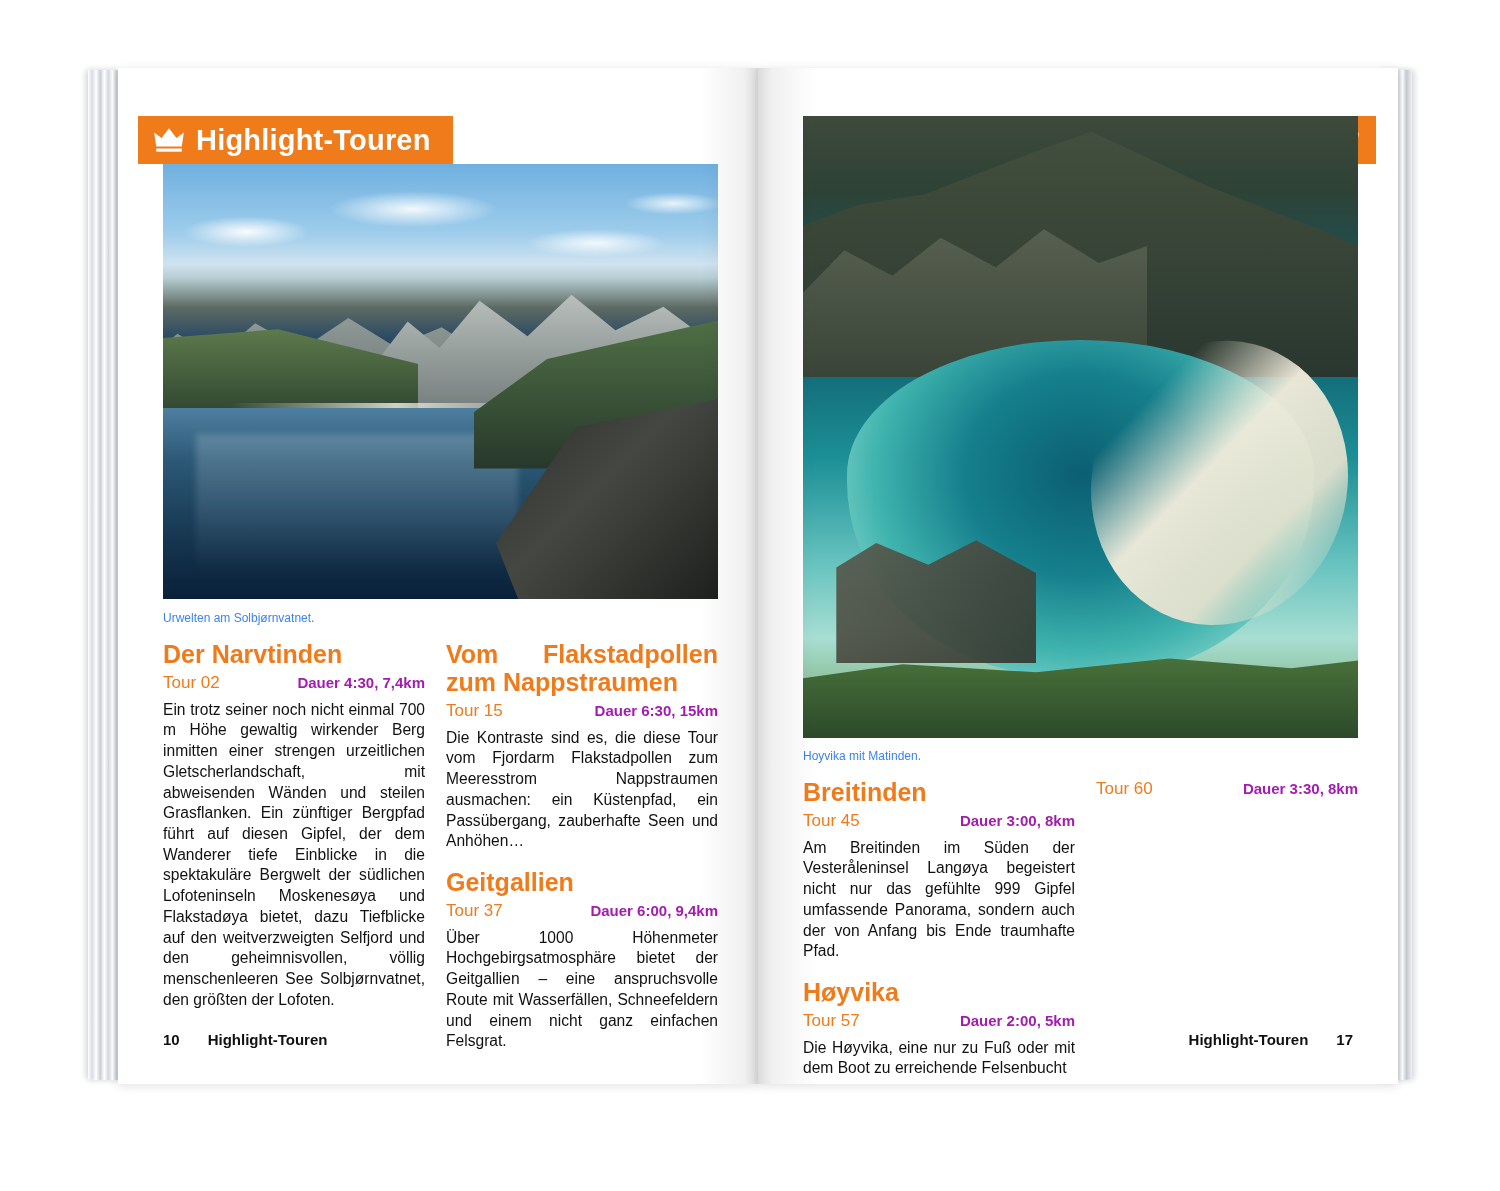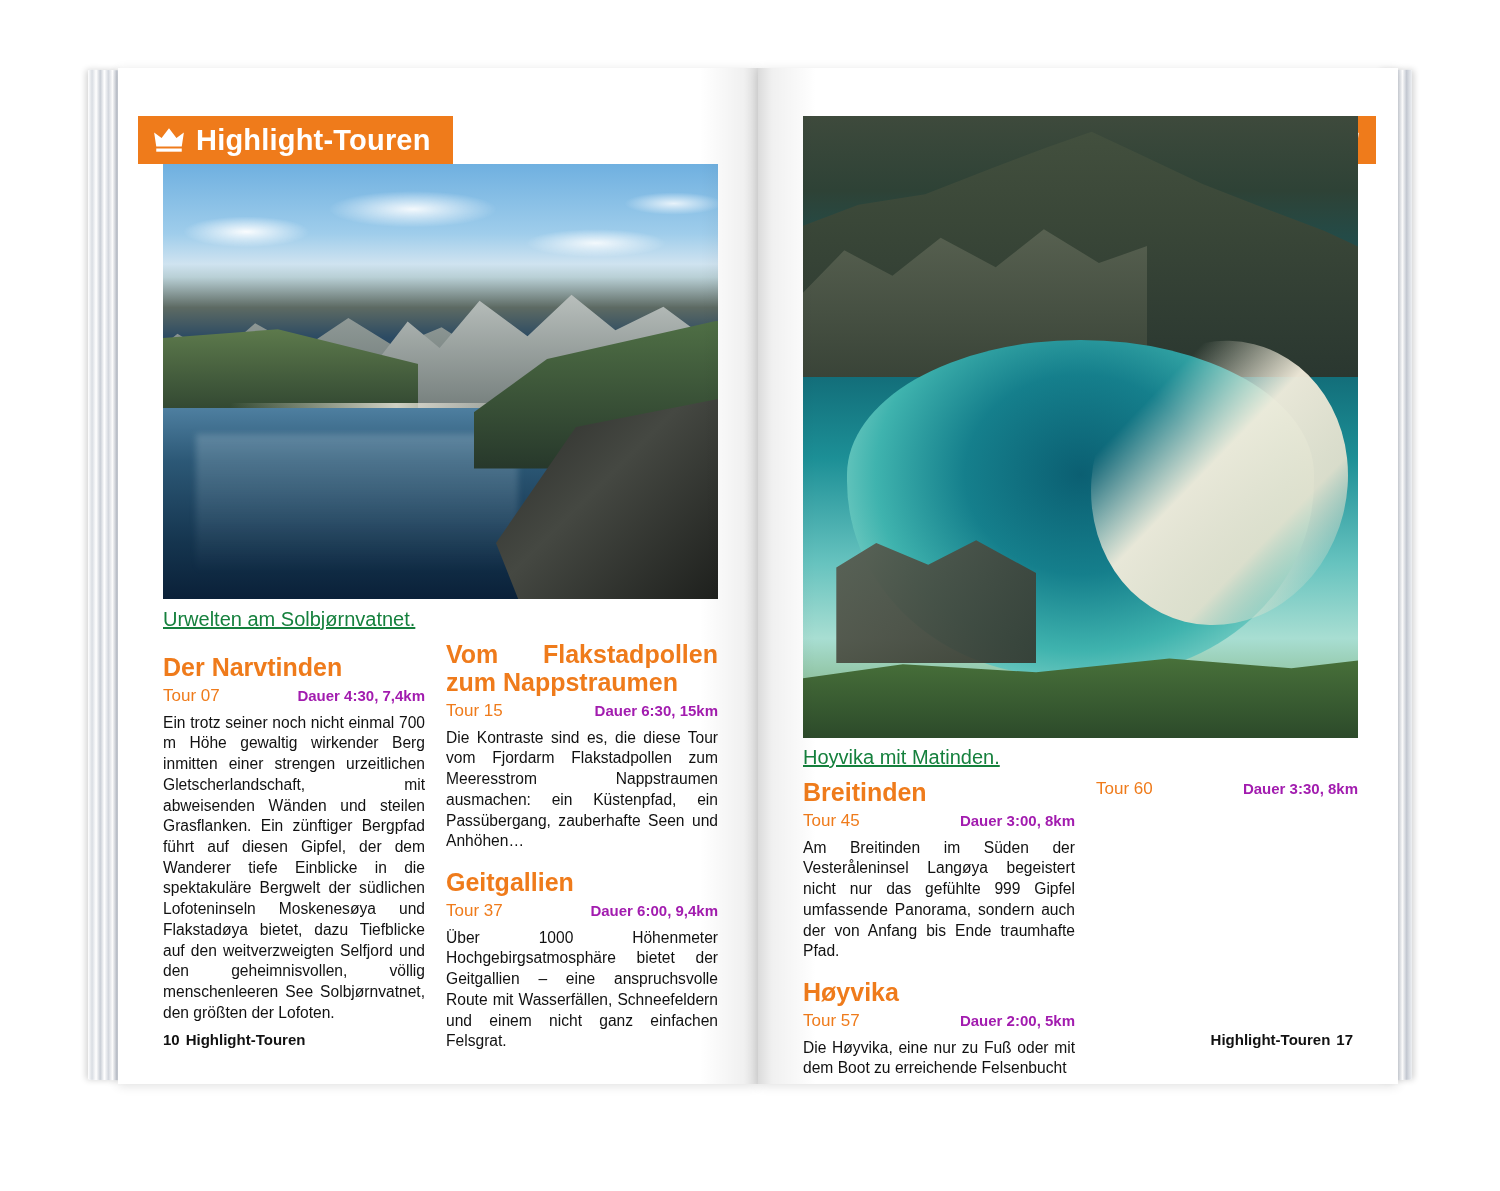--- a/index.html
+++ b/index.html
@@ -114,23 +114,22 @@
     align-items: center;
     justify-content: center;
   }
 
   
   .photo {
     position: absolute;
     overflow: hidden;
   }
   .photo-caption {
-    font-size: 20px;
-    color: #15803d;
-    text-decoration: underline;
+    font-size: 12px;
+    color: #3b82f6;
   }
 
   
   .photo-left {
     left: 45px;
     top: 96px;
     width: 555px;
     height: 435px;
     background:
       linear-gradient(to bottom, #6fb0e0 0%, #9fcdeb 16%, #cfe3f0 23%, #b9d0d6 26%, #5d6a63 33%, #2b4a63 40%, #173b57 60%, #0d2c45 100%);
@@ -266,21 +265,21 @@
   }
 
   
   .footer {
     position: absolute;
     bottom: 36px;
     font-size: 15px;
     color: #111;
     font-weight: bold;
     display: flex;
-    gap: 6px;
+    gap: 28px;
     align-items: baseline;
   }
   .footer-left { left: 45px; }
   .footer-right { right: 45px; }
   .pagenum { font-weight: bold; }
 </style>
 </head>
 <body>
 
 <div class="book">
@@ -309,25 +308,25 @@
       <div class="water-left"></div>
       <div class="water-ref"></div>
       <div class="green-slope-r"></div>
       <div class="dark-cliff"></div>
     </div>
 
     <div style="position:absolute;left:45px;top:540px;width:555px;">
       <span class="photo-caption">Urwelten am Solbjørnvatnet.</span>
     </div>
 
-    <div class="col" style="left:45px; top:572px; width:262px;margin-top:13px;">
+    <div class="col" style="left:45px; top:572px; width:262px;">
       <div>
         <h2 class="tour-title">Der Narvtinden</h2>
         <div class="tour-meta">
-          <span class="tour-no">Tour 07</span>
+          <span class="tour-no">Tour 02</span>
           <span class="tour-dauer">Dauer 4:30, 7,4km</span>
         </div>
         <p class="body-text">Ein trotz seiner noch nicht einmal 700 m Höhe gewaltig wirkender Berg inmitten einer strengen urzeitlichen Gletscherlandschaft, mit abweisenden Wänden und steilen Grasflanken. Ein zünftiger Bergpfad führt auf diesen Gipfel, der dem Wanderer tiefe Einblicke in die spektakuläre Bergwelt der südlichen Lofoteninseln Moskenesøya und Flakstadøya bietet, dazu Tiefblicke auf den weitverzweigten Selfjord und den geheimnisvollen, völlig menschenleeren See Solbjørnvatnet, den größten der Lofoten.</p>
       </div>
     </div>
 
     <div class="col" style="left:328px; top:572px; width:272px;">
       <div>
         <h2 class="tour-title">Vom Flakstadpollen zum Nappstraumen</h2>
         <div class="tour-meta">

